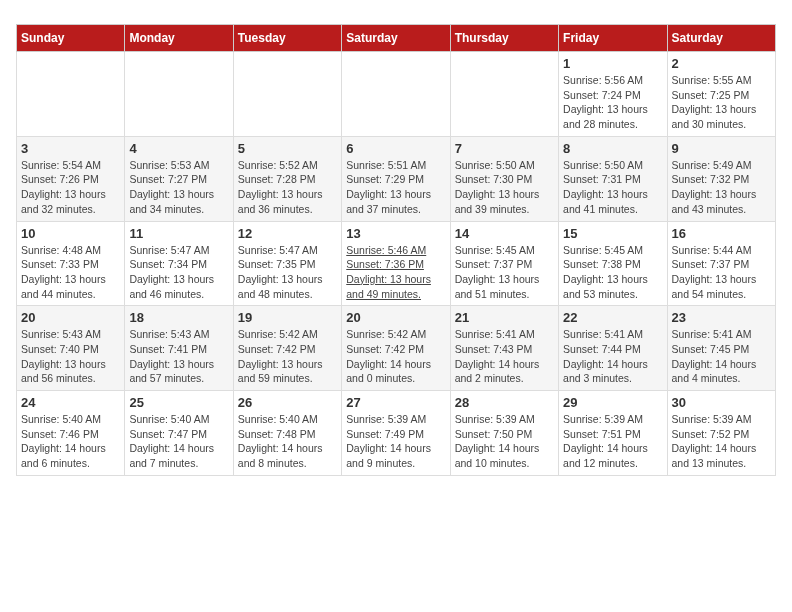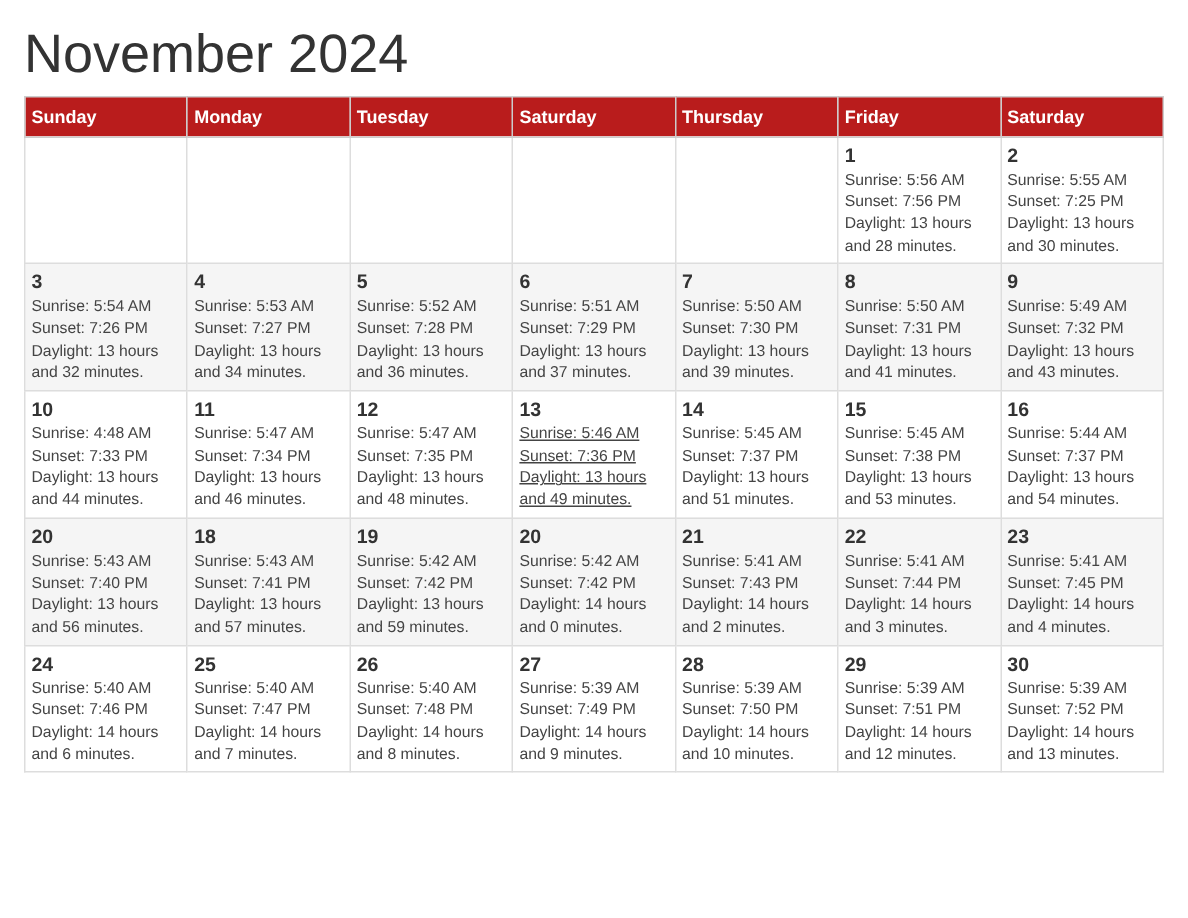--- a/index.html
+++ b/index.html
@@ -75,21 +75,20 @@
     }
     .empty-cell {
       background: #fff !important;
     }
   </style>
 </head>
 <body>
 
 <div class="header-area">
   <div class="title-area">
-    <div class="month-title">November 2024</div>
   </div>
 </div>
 
 <table>
   <thead>
     <tr id="header-row">
         <th>Sunday</th>
         <th>Monday</th>
         <th>Tuesday</th>
         <th>Saturday</th>
@@ -101,21 +100,21 @@
   <tbody id="calendar-body">
       <tr>
         <td class="empty-cell"></td>
         <td class="empty-cell"></td>
         <td class="empty-cell"></td>
         <td class="empty-cell"></td>
         <td class="empty-cell"></td>
         <td>
           <span class="day-number">1</span>
           <div class="day-detail" style="white-space: pre-line;">Sunrise: 5:56 AM
-Sunset: 7:56 PM
+Sunset: 7:24 PM
 Daylight: 13 hours and 28 minutes.</div>
         </td>
         <td>
           <span class="day-number">2</span>
           <div class="day-detail" style="white-space: pre-line;">Sunrise: 5:55 AM
 Sunset: 7:25 PM
 Daylight: 13 hours and 30 minutes.</div>
         </td>
       </tr>
       <tr>

